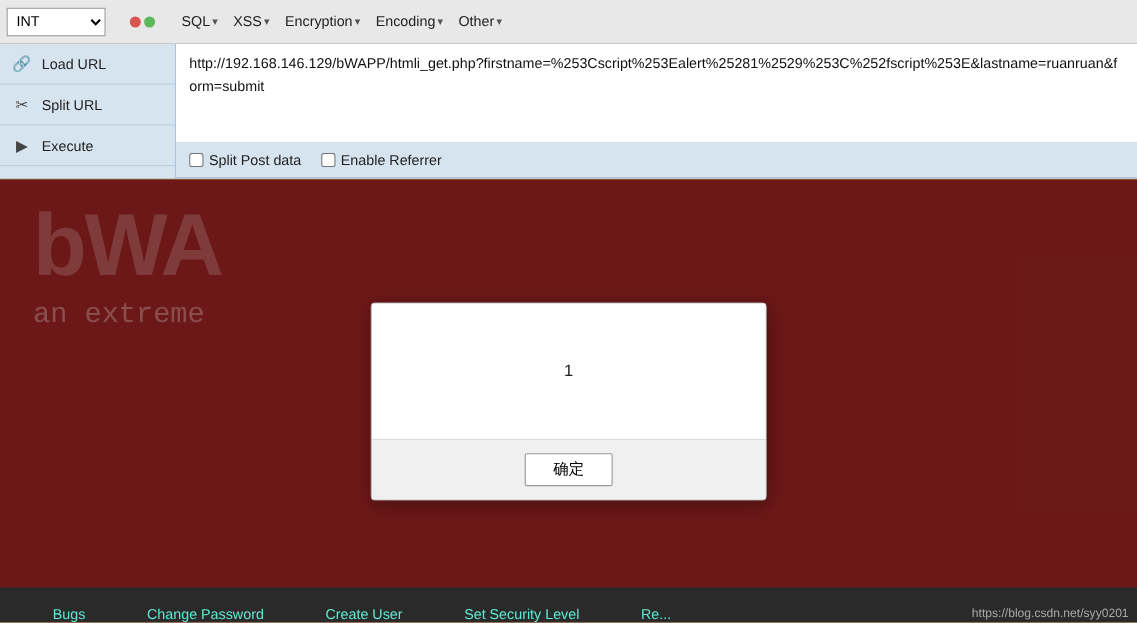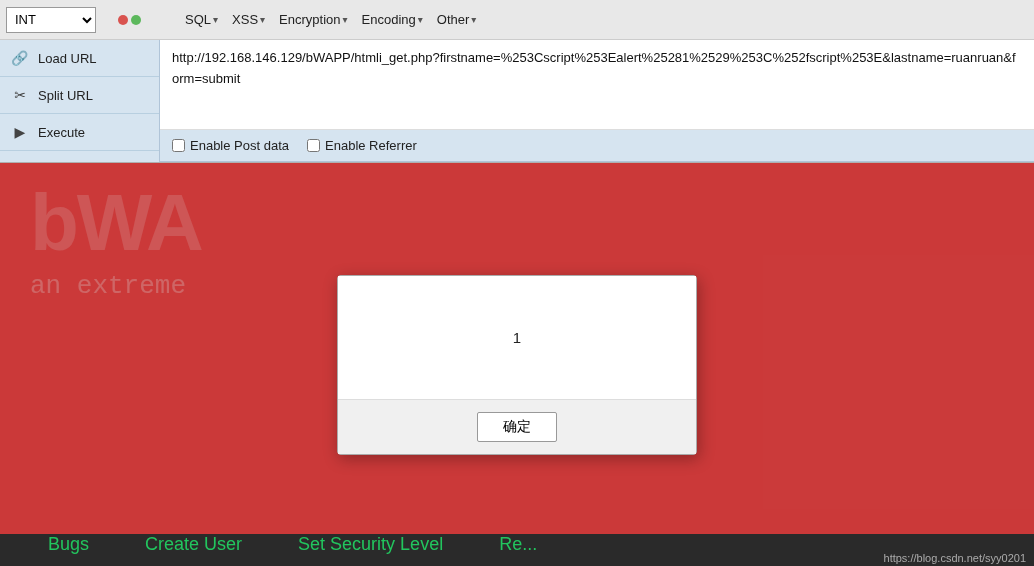--- a/index.html
+++ b/index.html
@@ -27,21 +27,21 @@
     .toolbar-dots {
       display: flex;
       gap: 3px;
       align-items: center;
     }
     .dot-green { width: 10px; height: 10px; border-radius: 50%; background: #5cb85c; }
     .dot-red { width: 10px; height: 10px; border-radius: 50%; background: #d9534f; }
     .toolbar-menu {
       display: flex;
       gap: 14px;
-      margin-left: 22px;
+      margin-left: 2px;
     }
     .menu-item {
       font-size: 13px;
       color: #222;
       cursor: pointer;
       display: flex;
       align-items: center;
       gap: 2px;
     }
     .arrow { font-size: 10px; color: #555; }
@@ -78,21 +78,21 @@
       align-items: center;
       gap: 5px;
       font-size: 13px;
       color: #222;
       cursor: pointer;
     }
     .checkbox-label input { cursor: pointer; }
     .bwapp-bg {
       position: absolute;
       top: 0; left: 0; right: 0; bottom: 0;
-      background: #ef4444;
+      background: #7f1d1d;
       display: flex;
       flex-direction: column;
       align-items: flex-start;
       padding: 20px 30px;
     }
     .bwapp-title {
       font-size: 80px;
       font-weight: 900;
       color: rgba(255,255,255,0.18);
       font-family: 'Comic Sans MS', cursive, sans-serif;
@@ -161,27 +161,27 @@
       right: 0;
       height: 32px;
       background: #2a2a2a;
       display: flex;
       align-items: center;
       padding: 0 20px;
       gap: 0;
       z-index: 20;
     }
     .nav-item {
-      color: #22c55e;
-      font-size: 18px;
+      color: #5eead4;
+      font-size: 13px;
       padding: 0 28px;
       cursor: pointer;
       height: 100%;
       display: flex;
-      align-items: flex-start;
+      align-items: flex-end;
     }
     .status-url {
       position: absolute;
       right: 8px;
       bottom: 0;
       color: #aaa;
       font-size: 11px;
       height: 16px;
       display: flex;
       align-items: center;
@@ -277,21 +277,21 @@
         <span>Execute</span>
       </div>
     </div>
     <div class="url-right">
       <div class="url-textbox">
         <span>http://192.168.146.129/bWAPP/htmli_get.php?firstname=%253Cscript%253Ealert%25281%2529%253C%252fscript%253E&amp;lastname=ruanruan&amp;form=submit</span>
       </div>
       <div class="options-bar">
         <label class="checkbox-label">
           <input type="checkbox" style="">
-          <span>Enable Post data</span>
+          <span>Split Post data</span>
         </label>
         <label class="checkbox-label">
           <input type="checkbox" style="">
           <span>Enable Referrer</span>
         </label>
       </div>
     </div>
   </div>
 
   <div style="flex:1; position:relative; background:#b5860a; overflow:hidden;">
@@ -309,20 +309,23 @@
           <button class="dialog-btn">确定</button>
         </div>
       </div>
     </div>
 
     <div class="bottom-nav">
       <div class="nav-item">
         <span>Bugs</span>
       </div>
       <div class="nav-item">
+        <span>Change Password</span>
+      </div>
+      <div class="nav-item">
         <span>Create User</span>
       </div>
       <div class="nav-item">
         <span>Set Security Level</span>
       </div>
       <div class="nav-item">
         <span>Re...</span>
       </div>
       <div class="status-url">
         <span>https://blog.csdn.net/syy0201</span>

